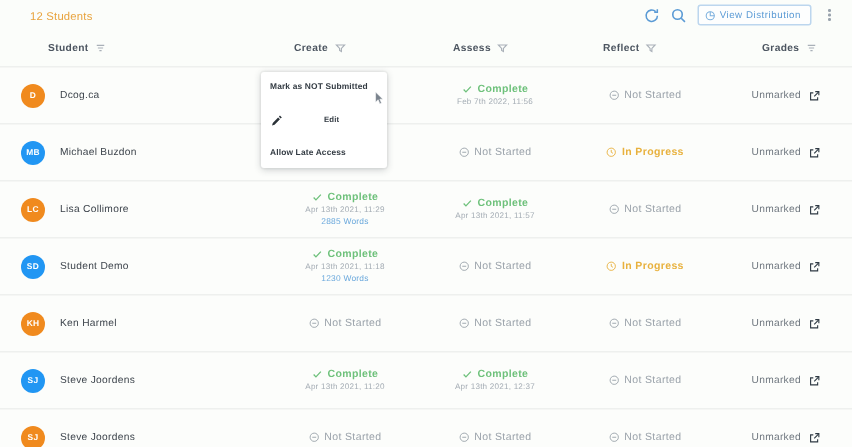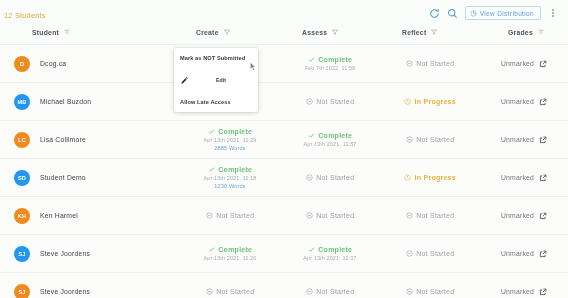--- a/index.html
+++ b/index.html
@@ -18,23 +18,23 @@
     width: 568px;
     height: 298px;
     position: relative;
     background: #fbfdfa;
   }
 
   
   .topbar {
     height: 20px;
     display: flex;
-    align-items: flex-end;
+    align-items: center;
     justify-content: space-between;
-    padding: 0 10px 0 4px;
+    padding: 0 10px 0 20px;
     position: relative;
   }
   .student-count {
     font-size: 7.5px;
     color: #e8a33d;
     letter-spacing: 0.15px;
   }
   .topbar-right {
     display: flex;
     align-items: center;

